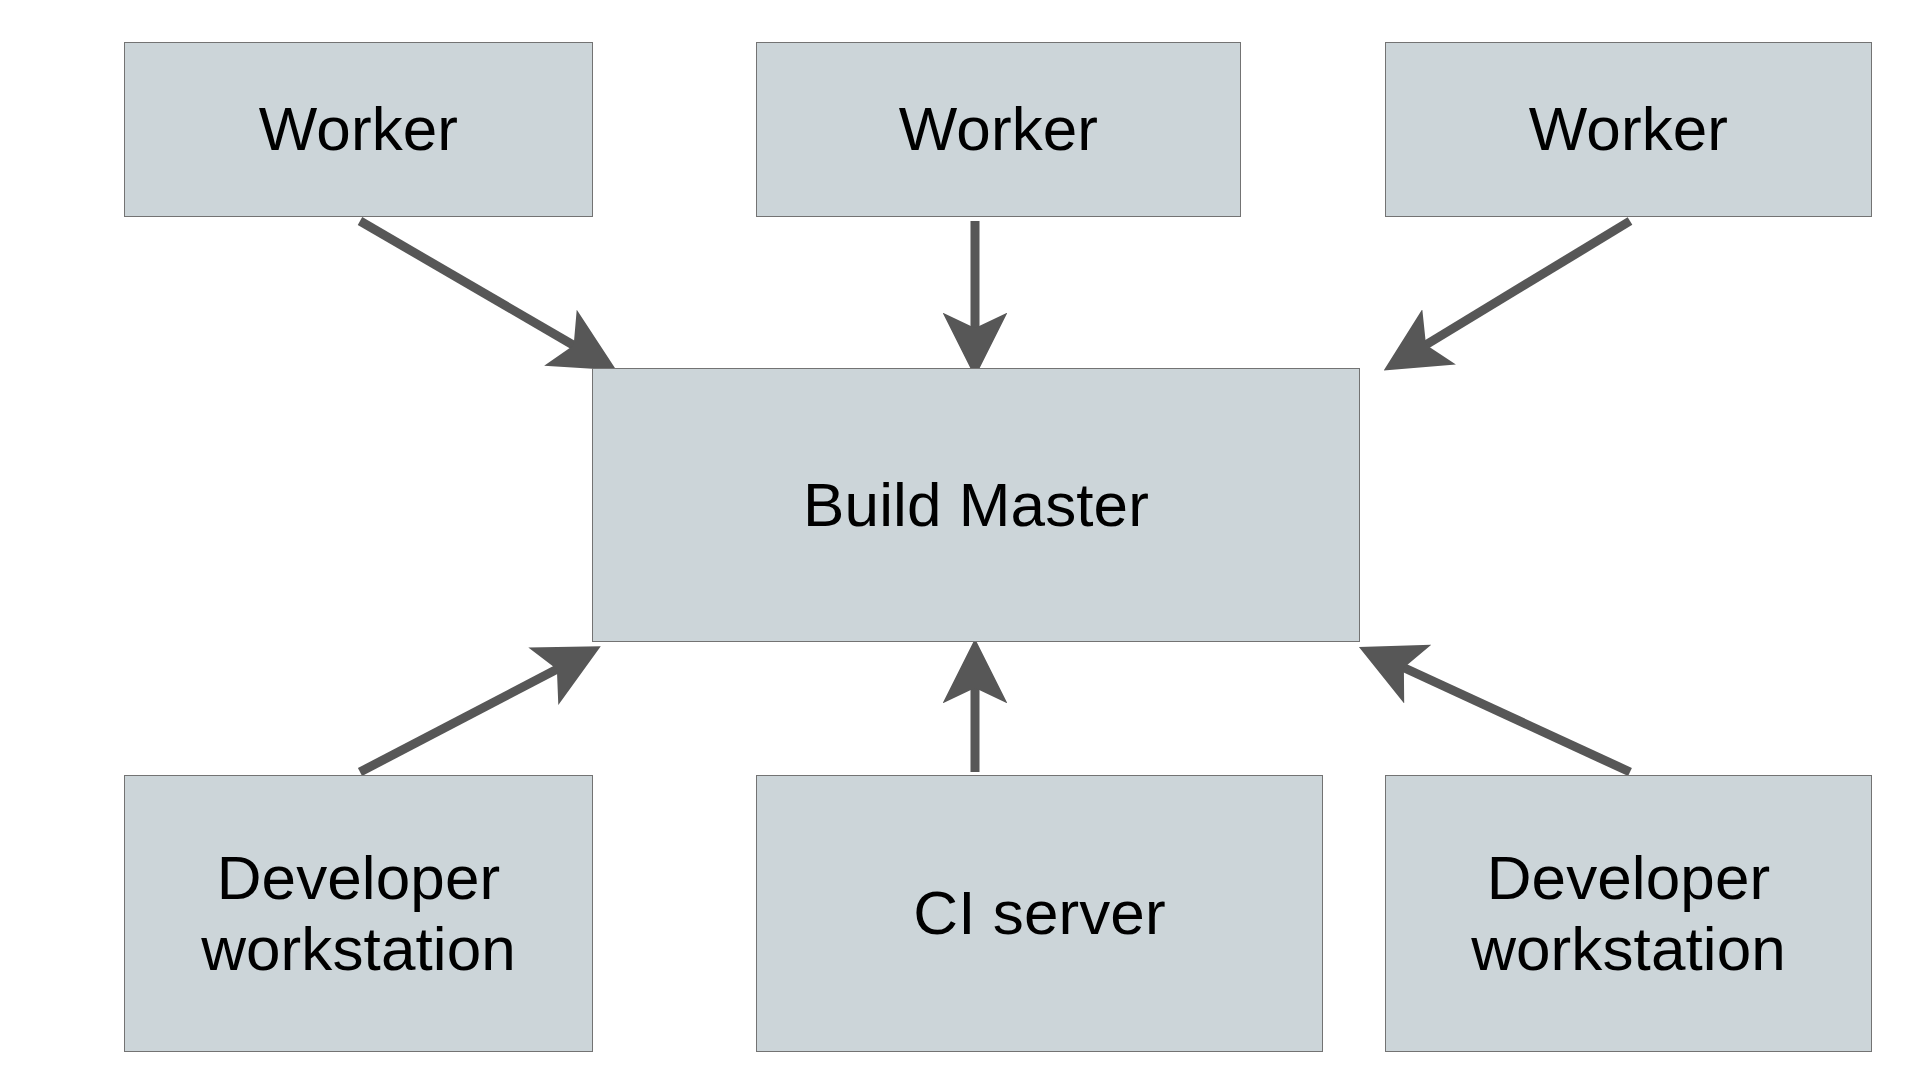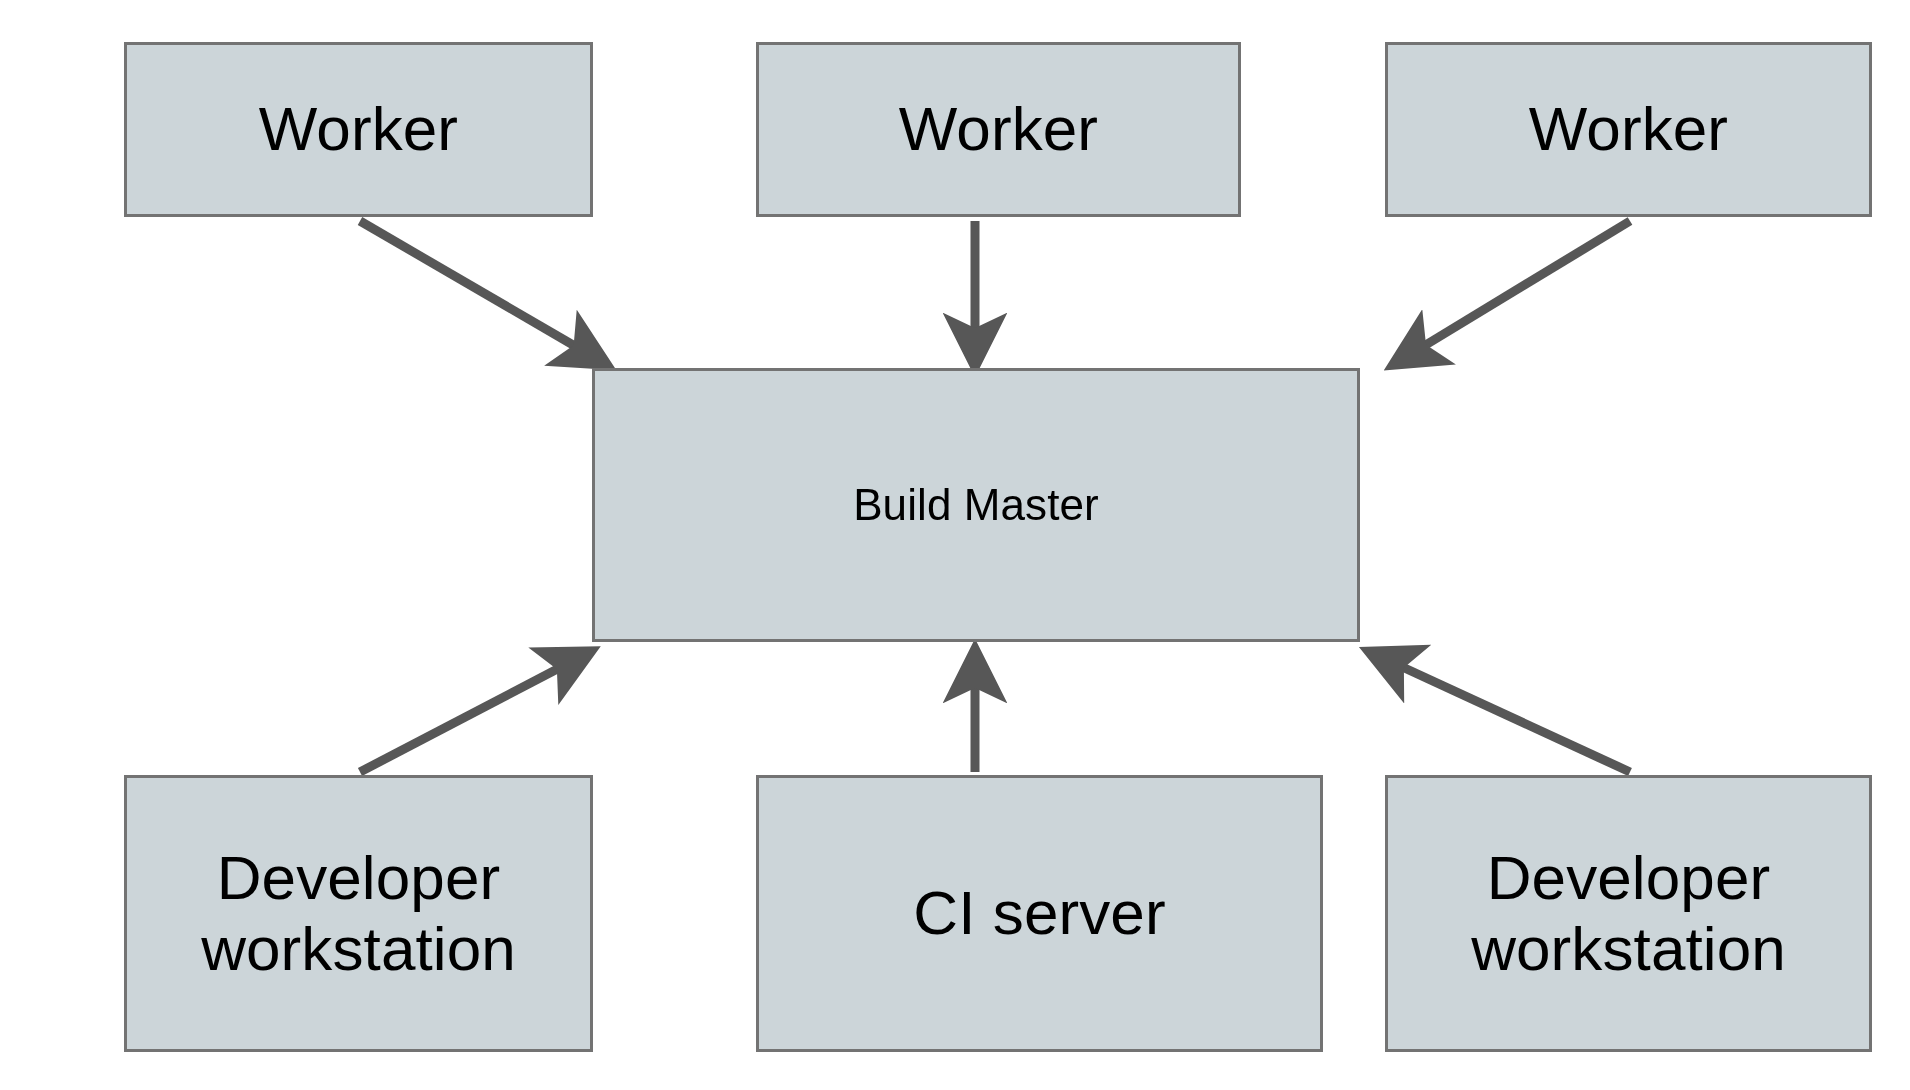--- a/index.html
+++ b/index.html
@@ -21,42 +21,42 @@
     left: 0;
     top: 0;
     width: 1910px;
     height: 1090px;
     pointer-events: none;
   }
   .node {
     position: absolute;
     box-sizing: border-box;
     background: #ccd5d9;
-    border: 3px solid #737373;
+    border: 1px solid #737373;
     display: flex;
     align-items: center;
     justify-content: center;
     text-align: center;
     color: #000000;
     line-height: 1.14;
     white-space: pre-line;
     letter-spacing: 0.1px;
   }
   .node-label {
     display: block;
     width: 100%;
     padding: 0 10px;
     box-sizing: border-box;
   }
   
   #node-worker-1 { left: 124px; top: 42px;  width: 469px; height: 175px; font-size: 62px; }
   #node-worker-2 { left: 756px; top: 42px;  width: 485px; height: 175px; font-size: 62px; }
   #node-worker-3 { left: 1385px; top: 42px; width: 487px; height: 175px; font-size: 62px; }
   
-  #node-build-master { left: 592px; top: 368px; width: 768px; height: 274px; font-size: 44px; }
+  #node-build-master { left: 592px; top: 368px; width: 768px; height: 274px; font-size: 62px; }
   
   #node-dev-workstation-1 { left: 124px; top: 775px;  width: 469px; height: 277px; font-size: 62px; }
   #node-ci-server        { left: 756px; top: 775px;  width: 567px; height: 277px; font-size: 62px; }
   #node-dev-workstation-2 { left: 1385px; top: 775px; width: 487px; height: 277px; font-size: 62px; }
 </style>
 </head>
 <body>
 
 <div id="canvas">
 

